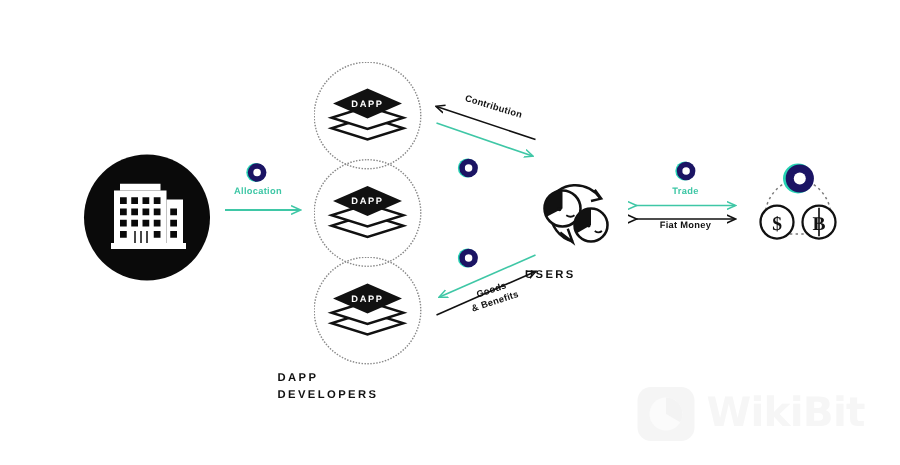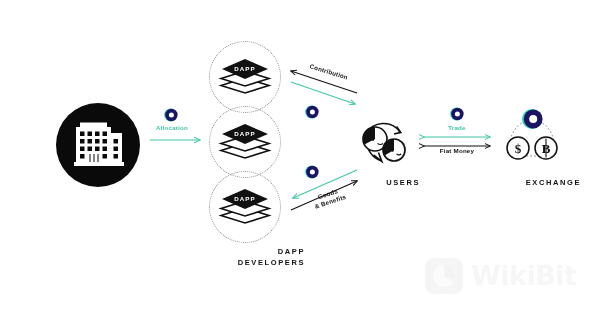--- a/index.html
+++ b/index.html
@@ -16,21 +16,21 @@
     background: #ffffff;
   }
   .stage {
     position: absolute;
     left: 0; top: 0;
     width: 600px;
     height: 310px;
   }
   .node-label {
     position: absolute;
-    text-align: right;
+    text-align: left;
     font-size: 7.5px;
     font-weight: bold;
     letter-spacing: 1.6px;
     color: #111111;
     line-height: 11px;
     white-space: pre;
   }
   .edge-label {
     position: absolute;
     font-size: 6.2px;
@@ -283,21 +283,20 @@
     <text x="20" y="45" text-anchor="middle" fill="#111111" font-family="Liberation Serif, serif" font-size="13" font-weight="bold">$</text>
 
     <circle cx="48" cy="40" r="11" fill="#ffffff" stroke="#111111" stroke-width="1.5"></circle>
     <text x="48" y="45" text-anchor="middle" fill="#111111" font-family="Liberation Serif, serif" font-size="13" font-weight="bold">B</text>
     <line x1="48" y1="30.5" x2="48" y2="49.5" stroke="#111111" stroke-width="1.1"></line>
 
     <circle cx="34" cy="11" r="10" fill="#27d3b4"></circle>
     <circle cx="35.2" cy="11" r="9.4" fill="#1b1464"></circle>
     <circle cx="35.2" cy="11" r="4" fill="#ffffff"></circle>
   </svg>
-  <div class="node-label" id="exchange-label">EXCHANGE</div>
 
   <svg class="token" id="token-allocation" viewBox="0 0 14 14">
     <circle cx="6.6" cy="7" r="6.4" fill="#27d3b4"></circle>
     <circle cx="7.4" cy="7" r="6.2" fill="#1b1464"></circle>
     <circle cx="7.4" cy="7" r="2.5" fill="#ffffff"></circle>
   </svg>
   <svg class="token" id="token-contribution" viewBox="0 0 14 14">
     <circle cx="6.6" cy="7" r="6.4" fill="#27d3b4"></circle>
     <circle cx="7.4" cy="7" r="6.2" fill="#1b1464"></circle>
     <circle cx="7.4" cy="7" r="2.5" fill="#ffffff"></circle>

